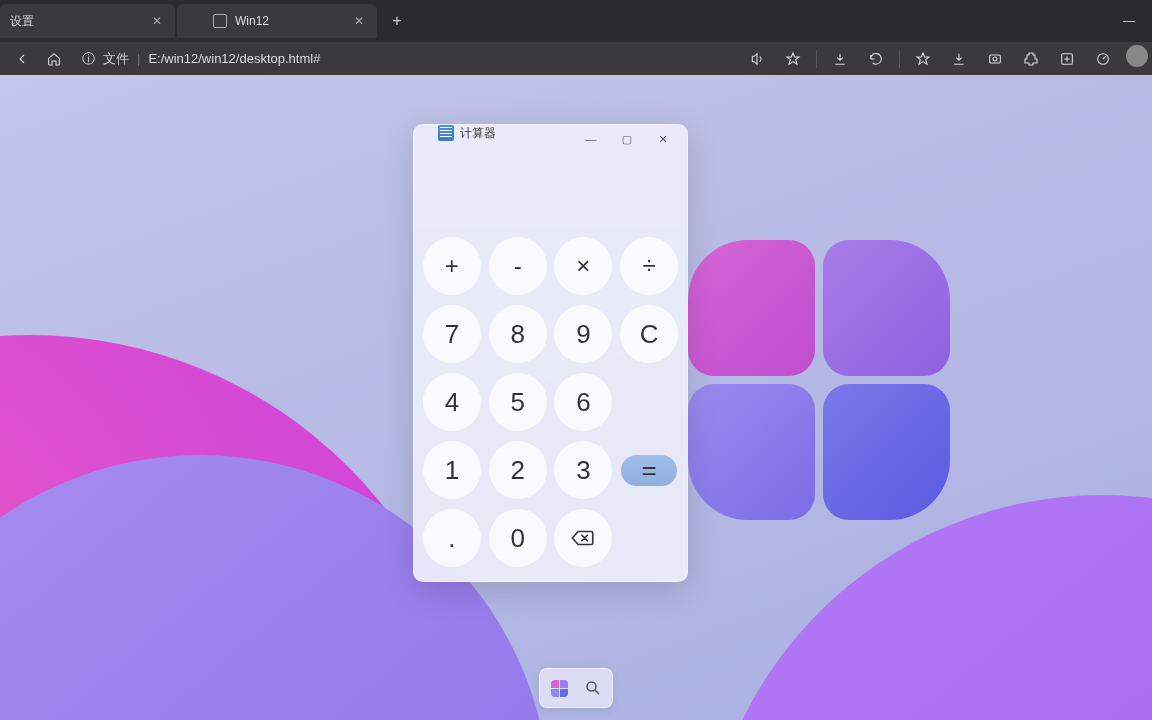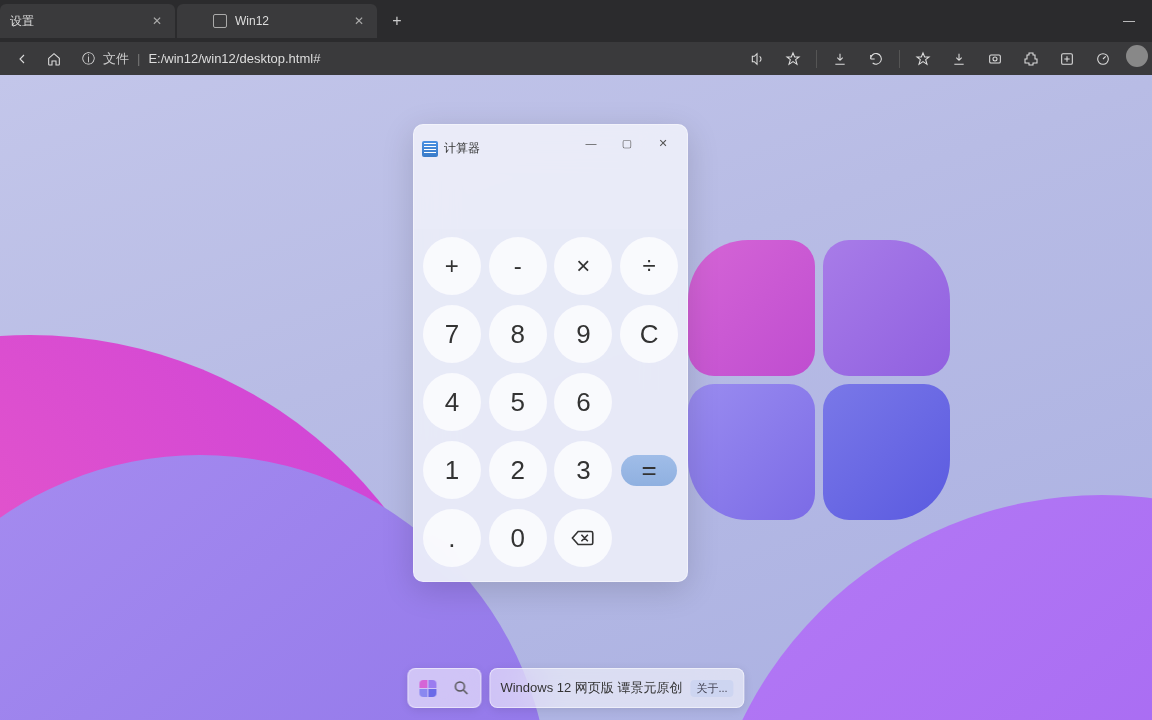--- a/index.html
+++ b/index.html
@@ -34,21 +34,21 @@
 .wave-violet { position: absolute; width: 800px; height: 800px; background: linear-gradient(140deg, #b47af5, #9c5cf0); border-radius: 50%; right: -350px; top: 420px; }
 .logo-tiles { position: absolute; left: 688px; top: 165px; width: 262px; height: 280px; display: grid; grid-template-columns: 1fr 1fr; grid-template-rows: 1fr 1fr; gap: 8px; }
 .logo-tiles div { border-radius: 26px; }
 .lt1 { background: linear-gradient(135deg, #d565d6, #bf4dd0); border-top-left-radius: 60px !important; }
 .lt2 { background: linear-gradient(135deg, #a87ce8, #9060e0); border-top-right-radius: 60px !important; }
 .lt3 { background: linear-gradient(135deg, #9a8cf0, #7b6be6); border-bottom-left-radius: 60px !important; }
 .lt4 { background: linear-gradient(135deg, #7a78e8, #5a5ae0); border-bottom-right-radius: 60px !important; }
 
 
 .calc { position: absolute; left: 413px; top: 124px; width: 275px; background: rgba(238,240,250,0.9); backdrop-filter: blur(20px); border-radius: 10px; border: 1px solid rgba(255,255,255,0.4); box-shadow: 0 8px 32px rgba(0,0,0,0.15); z-index: 50; overflow: hidden; }
-.calc-titlebar { height: 32px; display: flex; align-items: flex-end; padding: 0 6px 0 8px; font-size: 12px; color: #333; }
+.calc-titlebar { height: 32px; display: flex; align-items: flex-start; padding: 0 6px 0 24px; font-size: 12px; color: #333; }
 .calc-ic { width: 16px; height: 16px; margin-right: 6px; background: linear-gradient(#4a90e2, #3a7bc8); border-radius: 2px; position: relative; }
 .calc-ic::before { content: ""; position: absolute; inset: 2px; background: repeating-linear-gradient(#fff, #fff 1px, transparent 1px, transparent 3px); }
 .calc-title { flex: 1; }
 .calc-winbtn { width: 36px; height: 28px; display: flex; align-items: center; justify-content: center; color: #555; cursor: pointer; font-size: 11px; }
 .calc-display { height: 72px; }
 .calc-keys { padding: 6px 8px 12px; display: grid; grid-template-columns: repeat(4, 1fr); grid-auto-rows: 62px; gap: 6px; background: rgba(230,233,247,0.6); }
 .key { border-radius: 50%; background: rgba(255,255,255,0.75); display: flex; align-items: center; justify-content: center; font-size: 26px; color: #333; cursor: pointer; width: 58px; height: 58px; margin: auto; -webkit-user-select: none; user-select: none; }
 .key.op { font-size: 24px; }
 .key.equals { grid-row: span 3; border-radius: 30px; height: auto; width: 56px; background: linear-gradient(#a0bde8, #8fb0e0); color: #333; font-size: 26px;}
 .key.backspace svg { width: 26px; height: 22px; stroke: #333; fill: none; stroke-width: 2; }
@@ -224,17 +224,13 @@
           <span></span>
         </div>
     </div>
     <div class="tb-btn tb-search">
       <svg viewBox="0 0 24 24">
           <circle cx="10" cy="10" r="6"></circle>
           <path d="M15 15l5 5"></path>
         </svg>
     </div>
   </div>
-  <div class="tb-group tb-title">
-    <span>Windows 12 网页版 谭景元原创</span>
-    <span class="tb-about">关于...</span>
-  </div>
 </div>
 
 </body></html>

